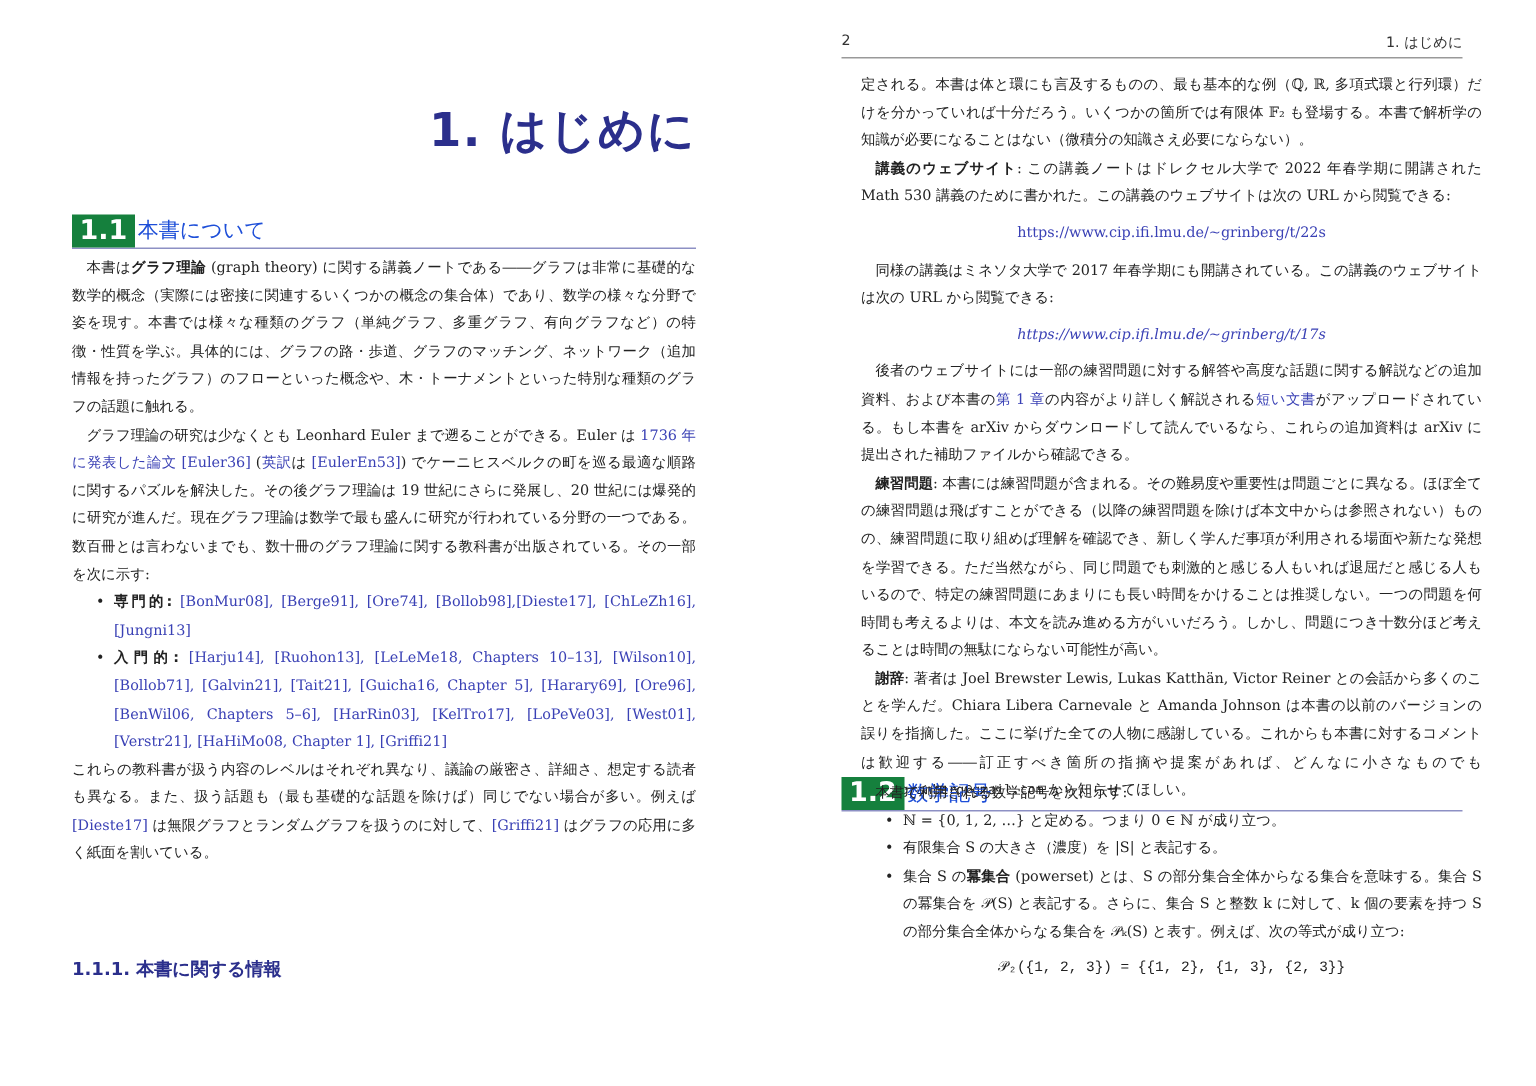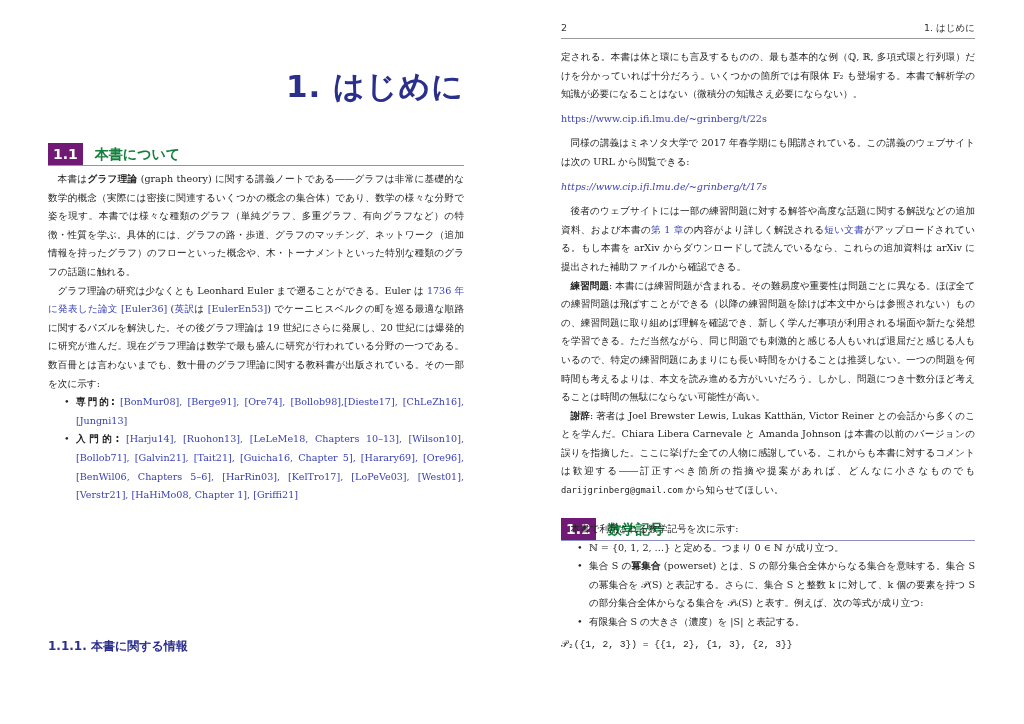--- a/index.html
+++ b/index.html
@@ -17,46 +17,46 @@
     position:absolute; right:0; top:66px;
     font-family:"DejaVu Sans", sans-serif; font-weight:bold;
     font-size:31px; color:#2b2f8c; letter-spacing:1px;
   }
   .section-head {
     position:absolute; left:0; width:416px; height:22px;
     border-bottom:1.5px solid #8d90c4;
     font-family:"DejaVu Sans", sans-serif;
   }
   .section-head .num {
-    display:inline-block; background:#701a75; color:#fff;
-    font-weight:bold; font-size:14px; padding:2px 5px 2px 5px; height:18px; line-height:18px;
+    display:inline-block; background:#15803d; color:#fff;
+    font-weight:bold; font-size:18px; padding:2px 5px 2px 5px; height:18px; line-height:18px;
     vertical-align:top;
   }
   .section-head .title {
-    display:inline-block; color:#15803d; font-weight:bold; font-size:14px;
-    line-height:22px; margin-left:12px; vertical-align:top;
+    display:inline-block; color:#1d4ed8; font-weight:normal; font-size:14px;
+    line-height:22px; margin-left:2px; vertical-align:top;
   }
   .subsection {
     position:absolute; left:0; font-family:"DejaVu Sans", sans-serif;
     font-weight:bold; font-size:12px; color:#2b2f8c;margin-top:40px;
   }
   .body {
     position:absolute; left:0; width:416px;
     font-size:9.6px; line-height:18.6px; text-align:justify;
   }
-  .page.right .body { width:414px; }
+  .page.right .body { width:414px;margin-left:13px; }
   .body p { margin:0; text-indent:1em; }
   .body p.noindent { text-indent:0; }
   .b { font-weight:bold; font-family:"DejaVu Sans", sans-serif; }
   .link { color:#3a41b5; }
   .mono { font-family:"DejaVu Sans Mono", monospace; font-size:8.8px; }
   ul.bul { margin:0; padding-left:28px; list-style:none; }
   ul.bul li { position:relative; }
   ul.bul li::before { content:"•"; position:absolute; left:-12px; }
-  .center { text-indent:0 !important; }
+  .center { text-align:center; text-indent:0 !important; }
   .header-line {
     position:absolute; top:20px; left:0; width:414px; height:18px;
     border-bottom:1px solid #999; font-size:9.5px;
     font-family:"DejaVu Sans", sans-serif; color:#333;
   }
   .header-line .pn { position:absolute; left:0; top:2px; }
   .header-line .rh { position:absolute; right:0; top:2px; }
 </style>
 </head>
 <body>
@@ -73,50 +73,52 @@
     <div class="body" style="top:170px;">
       <p><span>本書は</span><span class="b">グラフ理論</span><span> (graph theory) に関する講義ノートである――グラフは非常に基礎的な数学的概念（実際には密接に関連するいくつかの概念の集合体）であり、数学の様々な分野で姿を現す。本書では様々な種類のグラフ（単純グラフ、多重グラフ、有向グラフなど）の特徴・性質を学ぶ。具体的には、グラフの路・歩道、グラフのマッチング、ネットワーク（追加情報を持ったグラフ）のフローといった概念や、木・トーナメントといった特別な種類のグラフの話題に触れる。</span></p>
 
       <p><span>グラフ理論の研究は少なくとも Leonhard Euler まで遡ることができる。Euler は </span><span class="link">1736 年に発表した論文</span><span> </span><span class="link">[Euler36]</span><span> (</span><span class="link">英訳</span><span>は </span><span class="link">[EulerEn53]</span><span>) でケーニヒスベルクの町を巡る最適な順路に関するパズルを解決した。その後グラフ理論は 19 世紀にさらに発展し、20 世紀には爆発的に研究が進んだ。現在グラフ理論は数学で最も盛んに研究が行われている分野の一つである。数百冊とは言わないまでも、数十冊のグラフ理論に関する教科書が出版されている。その一部を次に示す:</span></p>
 
       <ul class="bul">
         <li><span class="b">専門的:</span> <span class="link">[BonMur08], [Berge91], [Ore74], [Bollob98],[Dieste17], [ChLeZh16], [Jungni13]</span></li>
         <li><span class="b">入門的:</span> <span class="link">[Harju14], [Ruohon13], [LeLeMe18, Chapters 10–13], [Wilson10], [Bollob71], [Galvin21], [Tait21], [Guicha16, Chapter 5], [Harary69], [Ore96], [BenWil06, Chapters 5–6], [HarRin03], [KelTro17], [LoPeVe03], [West01], [Verstr21], [HaHiMo08, Chapter 1], [Griffi21]</span></li>
       </ul>
 
+      <p class="noindent"><span>これらの教科書が扱う内容のレベルはそれぞれ異なり、議論の厳密さ、詳細さ、想定する読者も異なる。また、扱う話題も（最も基礎的な話題を除けば）同じでない場合が多い。例えば </span><span class="link">[Dieste17]</span><span> は無限グラフとランダムグラフを扱うのに対して、</span><span class="link">[Griffi21]</span><span> はグラフの応用に多く紙面を割いている。</span></p>
 
     </div>
 
     <div class="subsection" style="top:598px;">1.1.1. 本書に関する情報</div>
 
   </div>
 
   <div class="page right">
     <div class="header-line">
       <span class="pn">2</span>
       <span class="rh">1. はじめに</span>
     </div>
 
     <div class="body" style="top:48px;">
       <p class="noindent">定される。本書は体と環にも言及するものの、最も基本的な例（ℚ, ℝ, 多項式環と行列環）だけを分かっていれば十分だろう。いくつかの箇所では有限体 𝔽₂ も登場する。本書で解析学の知識が必要になることはない（微積分の知識さえ必要にならない）。</p>
+      <p><span class="b">講義のウェブサイト</span><span>: この講義ノートはドレクセル大学で 2022 年春学期に開講された Math 530 講義のために書かれた。この講義のウェブサイトは次の URL から閲覧できる:</span></p>
       <p class="center link" style="margin:6px 0;">https://www.cip.ifi.lmu.de/~grinberg/t/22s</p>
       <p>同様の講義はミネソタ大学で 2017 年春学期にも開講されている。この講義のウェブサイトは次の URL から閲覧できる:</p>
       <p class="center link" style="margin:6px 0;font-style:italic;">https://www.cip.ifi.lmu.de/~grinberg/t/17s</p>
       <p><span>後者のウェブサイトには一部の練習問題に対する解答や高度な話題に関する解説などの追加資料、および本書の</span><span class="link">第 1 章</span><span>の内容がより詳しく解説される</span><span class="link">短い文書</span><span>がアップロードされている。もし本書を arXiv からダウンロードして読んでいるなら、これらの追加資料は arXiv に提出された補助ファイルから確認できる。</span></p>
       <p><span class="b">練習問題</span><span>: 本書には練習問題が含まれる。その難易度や重要性は問題ごとに異なる。ほぼ全ての練習問題は飛ばすことができる（以降の練習問題を除けば本文中からは参照されない）ものの、練習問題に取り組めば理解を確認でき、新しく学んだ事項が利用される場面や新たな発想を学習できる。ただ当然ながら、同じ問題でも刺激的と感じる人もいれば退屈だと感じる人もいるので、特定の練習問題にあまりにも長い時間をかけることは推奨しない。一つの問題を何時間も考えるよりは、本文を読み進める方がいいだろう。しかし、問題につき十数分ほど考えることは時間の無駄にならない可能性が高い。</span></p>
       <p><span class="b">謝辞</span><span>: 著者は Joel Brewster Lewis, Lukas Katthän, Victor Reiner との会話から多くのことを学んだ。Chiara Libera Carnevale と Amanda Johnson は本書の以前のバージョンの誤りを指摘した。ここに挙げた全ての人物に感謝している。これからも本書に対するコメントは歓迎する――訂正すべき箇所の指摘や提案があれば、どんなに小さなものでも </span><span class="mono">darijgrinberg@gmail.com</span><span> から知らせてほしい。</span></p>
     </div>
 
     <div class="section-head" style="top:518px; width:414px;">
       <span class="num">1.2</span><span class="title">数学記号</span>
     </div>
 
     <div class="body" style="top:520px;">
       <p>本書で利用される数学記号を次に示す:</p>
       <ul class="bul">
         <li>ℕ = {0, 1, 2, …} と定める。つまり 0 ∈ ℕ が成り立つ。</li>
+        <li>有限集合 S の大きさ（濃度）を |S| と表記する。</li>
         <li><span>集合 S の</span><span class="b">冪集合</span><span> (powerset) とは、S の部分集合全体からなる集合を意味する。集合 S の冪集合を 𝒫(S) と表記する。さらに、集合 S と整数 k に対して、k 個の要素を持つ S の部分集合全体からなる集合を 𝒫ₖ(S) と表す。例えば、次の等式が成り立つ:</span></li>
-        <li>有限集合 S の大きさ（濃度）を |S| と表記する。</li>
       </ul>
       <p class="center" style="margin-top:4px;font-family:Liberation Mono, monospace;">𝒫₂({1, 2, 3}) = {{1, 2}, {1, 3}, {2, 3}}</p>
     </div>
   </div>
 </div>
 
 </body></html>

